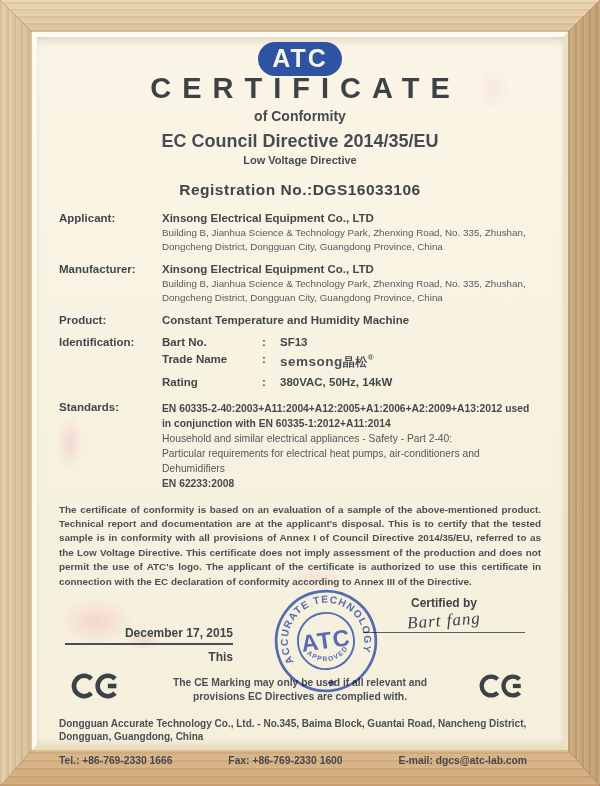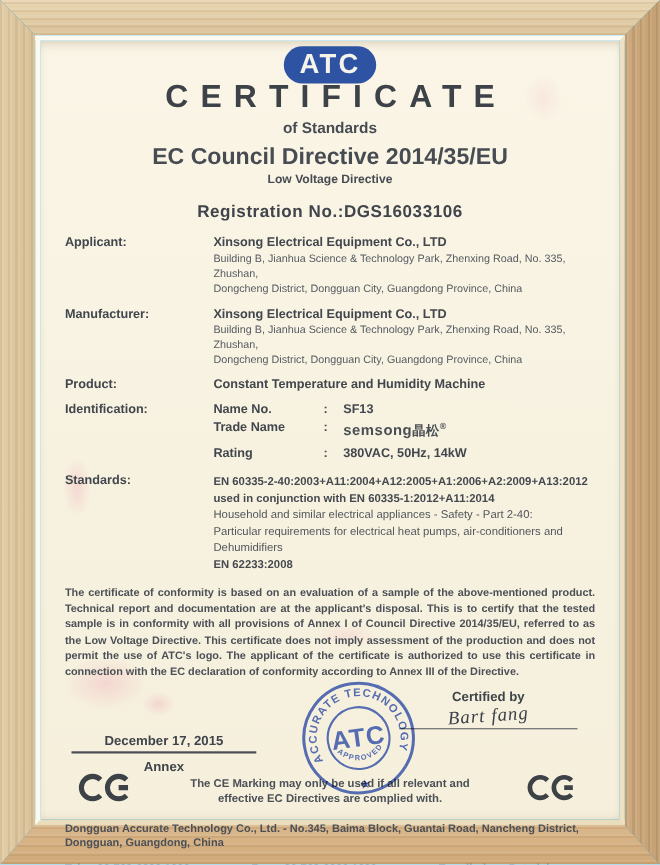--- a/index.html
+++ b/index.html
@@ -1,17 +1,17 @@
 <!DOCTYPE html>
 <html><head>
 <meta charset="utf-8">
 <style>
   html,body{margin:0;padding:0;background:#ffffff;}
   #scene{position:relative;width:600px;height:786px;overflow:hidden;
-         font-family:"Liberation Sans",sans-serif;background:#0ea5e9;}
+         font-family:"Liberation Sans",sans-serif;background:#701a75;}
 
   
   .frame{position:absolute;}
   .frame-top{left:0;top:0;width:600px;height:32px;
     background:repeating-linear-gradient(0deg,rgba(150,110,60,.12) 0 2px,rgba(255,255,255,.08) 2px 4px,transparent 4px 7px),
                linear-gradient(180deg,#e8d6b2,#dcc49c);
     clip-path:polygon(0 0,100% 0,calc(100% - 32px) 100%,32px 100%);}
   .frame-bottom{left:0;bottom:0;width:600px;height:36px;
     background:repeating-linear-gradient(0deg,rgba(150,100,50,.14) 0 2px,rgba(255,255,255,.07) 2px 4px,transparent 4px 8px),
                linear-gradient(0deg,#cfa878,#dab88c);
@@ -36,27 +36,27 @@
   
   .stain{position:absolute;border-radius:50%;pointer-events:none;
     background:radial-gradient(closest-side,rgba(238,140,170,.26),rgba(238,140,170,0));}
 
   
   .hdr{text-align:center;}
   .logo-pill{display:inline-block;background:#2e53a3;color:#f5f3ea;border-radius:18px;
     padding:2px 14px 4px 14px;font-weight:bold;font-size:25px;letter-spacing:2px;line-height:28px;margin-top:2px;}
   .cert-title{font-size:29px;font-weight:bold;color:#3d4248;letter-spacing:11px;padding-left:11px;margin-top:-4px;line-height:32px;}
   .conf{font-size:14px;font-weight:bold;color:#474c52;margin-top:4px;}
-  .dir1{font-size:21px;font-weight:bold;color:#474c52;margin-top:7px;}
+  .dir1{font-size:18px;font-weight:bold;color:#474c52;margin-top:7px;}
   .dir2{font-size:11px;font-weight:bold;color:#474c52;margin-top:2px;}
   .reg{font-size:15.5px;font-weight:bold;color:#40454b;margin-top:15px;letter-spacing:.5px;}
 
   
   .rows{margin-top:13px;}
-  .frow{display:grid;grid-template-columns:103px 1fr;column-gap:0;gap:32px;}
+  .frow{display:grid;grid-template-columns:103px 1fr;column-gap:0;}
   .flabel{font-size:11.5px;font-weight:bold;color:#42474d;}
   .fname{font-size:11.5px;font-weight:bold;color:#42474d;}
   .faddr{font-size:9.8px;color:#565b61;line-height:13.5px;margin-top:2px;}
   .gap10{margin-top:10px;} .gap8{margin-top:8px;}
   .idrow{display:grid;grid-template-columns:100px 18px 1fr;font-size:11.5px;font-weight:bold;color:#42474d;margin-bottom:5px;}
   .brand{font-size:13.5px;font-weight:bold;letter-spacing:.5px;color:#4a4f55;}
   .brand-cjk{font-size:12px;font-weight:bold;}
   .brand sup{font-size:8px;}
   .stdlines{font-size:10.3px;line-height:15px;color:#53575c;}
   .stdlines .b{font-weight:bold;color:#45494f;}
@@ -65,21 +65,21 @@
   .decl{margin-top:12px;font-size:9.9px;font-weight:bold;color:#4b5056;
     text-align:justify;line-height:14.4px;}
 
   
   .sign{position:relative;height:66px;margin-top:7px;}
   .certified{position:absolute;right:16px;top:0;width:162px;text-align:center;}
   .certified .lbl{font-size:12px;font-weight:bold;color:#3f444a;}
   .signature{font-family:"Liberation Serif",serif;font-style:italic;font-size:17px;color:#3c4149;
     transform:rotate(-4deg);margin-top:1px;letter-spacing:1px;}
   .sigline{border-top:1.5px solid #5c6066;margin-top:1px;}
-  .dateblk{position:absolute;left:6px;top:40px;width:168px;text-align:center;}
+  .dateblk{position:absolute;left:6px;top:30px;width:168px;text-align:right;}
   .dateval{font-size:12px;font-weight:bold;color:#3f444a;padding-bottom:3px;border-bottom:2px solid #4a4e54;}
   .datelbl{font-size:12px;font-weight:bold;color:#3f444a;margin-top:5px;}
   .stamp{position:absolute;left:214px;top:-8px;width:106px;height:106px;z-index:3;
     opacity:.92;mix-blend-mode:multiply;transform:rotate(-8deg);}
 
   
   .cerow{display:flex;align-items:center;margin-top:2px;}
   .ce-left{margin-left:12px;}
   .ce-right{margin-right:16px;}
   .cenote{flex:1;text-align:center;font-size:10.3px;font-weight:bold;color:#4b5056;line-height:14px;padding-top:8px;}
@@ -104,21 +104,21 @@
     <div class="stain" style="left:92px;top:592px;width:30px;height:22px;"></div>
     <div class="stain" style="left:20px;top:378px;width:26px;height:56px;"></div>
     <div class="stain" style="left:250px;top:530px;width:56px;height:22px;opacity:.6;"></div>
     <div class="stain" style="left:440px;top:30px;width:34px;height:44px;opacity:.5;"></div>
 
     <div id="content">
 
       <div class="hdr">
         <div class="logo-pill">ATC</div>
         <div class="cert-title">CERTIFICATE</div>
-        <div class="conf">of Standards</div>
+        <div class="conf">of Conformity</div>
         <div class="dir1">EC Council Directive 2014/35/EU</div>
         <div class="dir2">Low Voltage Directive</div>
         <div class="reg">Registration No.:DGS16033106</div>
       </div>
 
       <div class="rows">
 
         <div class="frow">
           <div class="flabel">Applicant:</div>
           <div>
@@ -143,21 +143,21 @@
 
         <div class="frow gap10">
           <div class="flabel">Product:</div>
           <div class="fname">Constant Temperature and Humidity Machine</div>
         </div>
 
         <div class="frow gap10">
           <div class="flabel">Identification:</div>
           <div>
             <div class="idrow">
-              <span>Name No.</span>
+              <span>Bart No.</span>
               <span>:</span>
               <span>SF13</span>
             </div>
             <div class="idrow">
               <span>Trade Name</span>
               <span>:</span>
               <span class="brand"><span>semsong</span><span class="brand-cjk">晶松</span><sup>®</sup></span>
             </div>
             <div class="idrow">
               <span>Rating</span>
@@ -181,21 +181,21 @@
       <div class="decl">The certificate of conformity is based on an evaluation of a sample of the above-mentioned product. Technical report and documentation are at the applicant's disposal. This is to certify that the tested sample is in conformity with all provisions of Annex I of Council Directive 2014/35/EU, referred to as the Low Voltage Directive. This certificate does not imply assessment of the production and does not permit the use of ATC's logo. The applicant of the certificate is authorized to use this certificate in connection with the EC declaration of conformity according to Annex III of the Directive.</div>
 
       <div class="sign">
         <div class="certified">
           <div class="lbl">Certified by</div>
           <div class="signature">Bart fang</div>
           <div class="sigline"></div>
         </div>
         <div class="dateblk">
           <div class="dateval">December 17, 2015</div>
-          <div class="datelbl">Annex</div>
+          <div class="datelbl">This</div>
         </div>
 
         <svg class="stamp" viewBox="0 0 100 100">
           <circle cx="50" cy="50" r="47" fill="none" stroke="#4a67c8" stroke-width="2.6"></circle>
           <circle cx="50" cy="50" r="26.5" fill="none" stroke="#4a67c8" stroke-width="1.8"></circle>
           <defs>
             <path id="ringPath" d="M 17.4 65.2 A 36 36 0 1 1 82.6 65.2" fill="none"></path>
             <path id="apprPath" d="M 30 59 A 25 25 0 0 0 70 59" fill="none"></path>
           </defs>
           <text font-size="9.6" font-weight="bold" fill="#4a67c8" letter-spacing="1.1" font-family="Liberation Sans, sans-serif">
@@ -210,21 +210,21 @@
       </div>
 
       <div class="cerow">
         <svg class="ce-left" width="50" height="44" viewBox="0 0 76 42">
           <path d="M 30.96 10.04 A 15.5 15.5 0 1 0 30.96 31.96" fill="none" stroke="#3d4246" stroke-width="7"></path>
           <path d="M 66.96 10.04 A 15.5 15.5 0 1 0 66.96 31.96" fill="none" stroke="#3d4246" stroke-width="7"></path>
           <path d="M 56 21 H 69" stroke="#3d4246" stroke-width="7"></path>
         </svg>
         <div class="cenote">
           <span>The CE Marking may only be used if all relevant and</span><br>
-          <span>effective EC Directives are complied with.</span>
+          <span>provisions EC Directives are complied with.</span>
         </div>
         <svg class="ce-right" width="46" height="40" viewBox="0 0 76 42">
           <path d="M 30.96 10.04 A 15.5 15.5 0 1 0 30.96 31.96" fill="none" stroke="#3d4246" stroke-width="7"></path>
           <path d="M 66.96 10.04 A 15.5 15.5 0 1 0 66.96 31.96" fill="none" stroke="#3d4246" stroke-width="7"></path>
           <path d="M 56 21 H 69" stroke="#3d4246" stroke-width="7"></path>
         </svg>
       </div>
 
       <div class="companyaddr">Dongguan Accurate Technology Co., Ltd. - No.345, Baima Block, Guantai Road, Nancheng District, Dongguan, Guangdong, China</div>
       <div class="contacts">

